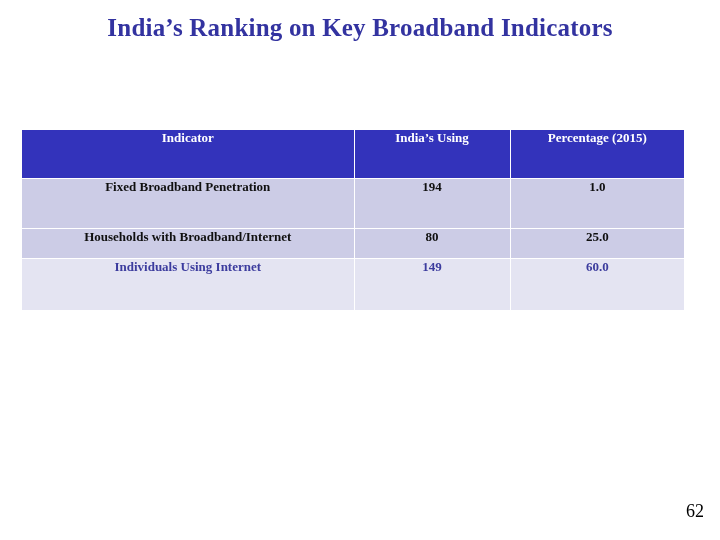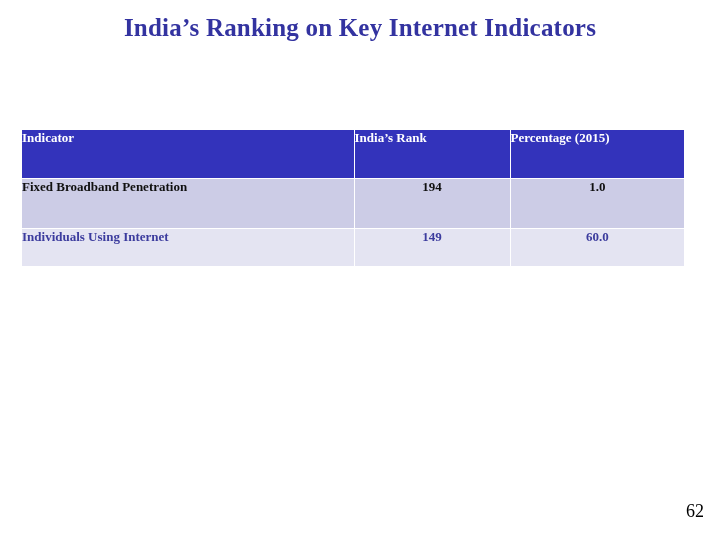--- a/index.html
+++ b/index.html
@@ -44,20 +44,21 @@
   }
   #indicators-table td,
   #indicators-table th {
     padding: 0;
     margin: 14px;
     vertical-align: top;
     font-size: 13px;
     font-weight: bold;
     border-right: 1.5px solid #ffffff;
     border-bottom: 1.5px solid #ffffff;
+    text-align: center;
   }
   #indicators-table td:last-child,
   #indicators-table th:last-child {
     border-right: none;
   }
 
   .col-indicator { width: 332px; }
   .col-rank      { width: 156px; }
   .col-pct       { width: 174px; }
 
@@ -86,57 +87,62 @@
     box-sizing: border-box;
   }
   .cell-num {
     text-align: center;
     padding: 9px 0 0 0;
     box-sizing: border-box;
   }
 
   .h-tall  { height: 50px; padding-left: 6px; }
   .h-short { height: 30px; }
-  .h-last  { height: 38px; }
+  .h-last  { height: 52px; }
 
   
   #page-number {
     position: absolute;
     right: 16px;
     bottom: 18px;
     color: #000000;
     font-size: 18px;
     font-weight: normal;
   }
 </style>
 </head>
 <body>
 
 <div id="slide-title">
-  <span class="title-line">India’s Ranking on Key Internet Indicators</span>
+  <span class="title-line">India’s Ranking on Key Broadband Indicators</span>
 </div>
 
 <table id="indicators-table">
   <colgroup>
     <col class="col-indicator">
     <col class="col-rank">
     <col class="col-pct">
   </colgroup>
   <thead>
     <tr>
       <th>Indicator</th>
-      <th>India’s Rank</th>
+      <th>India’s Using</th>
       <th>Percentage (2015)</th>
     </tr>
   </thead>
   <tbody>
     <tr class="row-odd h-tall">
       <td class="cell-indicator cell-text">Fixed Broadband Penetration</td>
       <td class="cell-num cell-text">194</td>
       <td class="cell-num cell-text">1.0</td>
+    </tr>
+    <tr class="row-odd h-short">
+      <td class="cell-indicator cell-text">Households with Broadband/Internet</td>
+      <td class="cell-num cell-text">80</td>
+      <td class="cell-num cell-text">25.0</td>
     </tr>
     <tr class="row-even h-last">
       <td class="cell-indicator cell-text">Individuals Using Internet</td>
       <td class="cell-num cell-text">149</td>
       <td class="cell-num cell-text">60.0</td>
     </tr>
   </tbody>
 </table>
 
 <div id="page-number">62</div>

